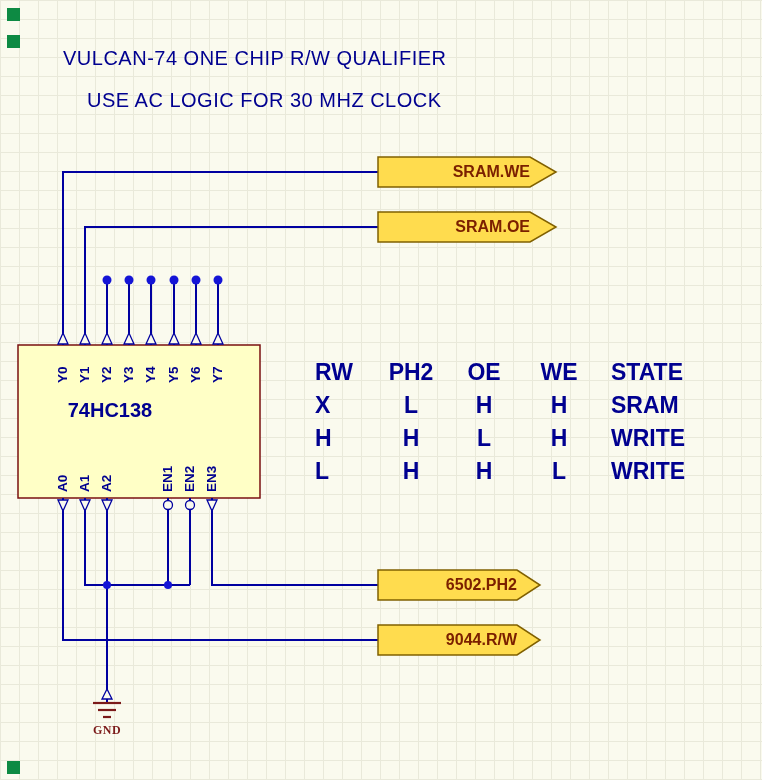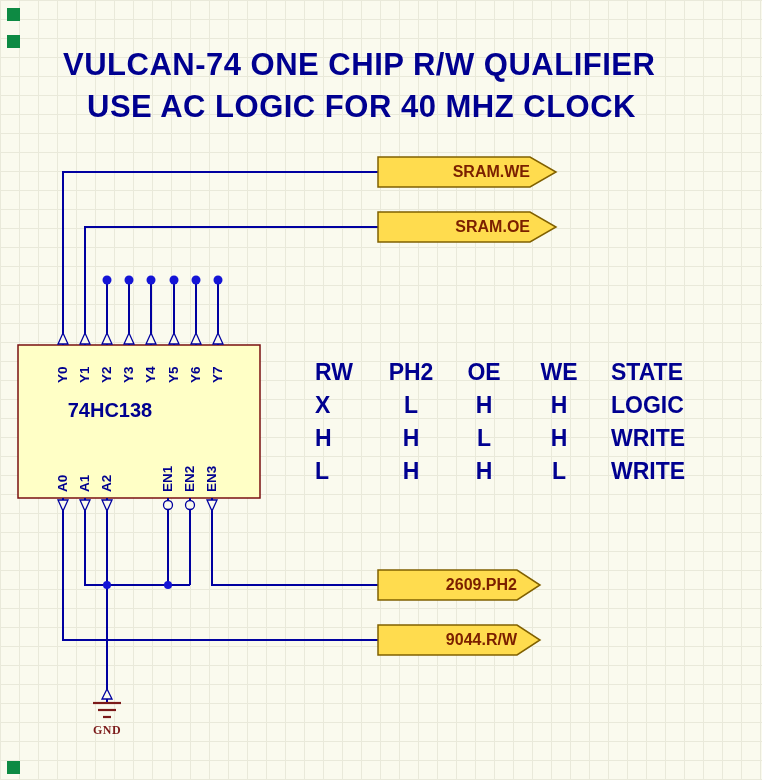--- a/index.html
+++ b/index.html
@@ -7,21 +7,21 @@
     position:relative; width:762px; height:780px; overflow:hidden;
     background-color:#FAFAEE;
     background-image:
       linear-gradient(to right, #E9E9DA 1px, transparent 1px),
       linear-gradient(to bottom, #E9E9DA 1px, transparent 1px);
     background-size:19px 19px;
     font-family:"Liberation Sans", sans-serif;
   }
   svg.schem { position:absolute; left:0; top:0; }
   .marker { position:absolute; width:13px; height:13px; background:#0D8A43; }
-  .title  { position:absolute; font-weight:bold; font-size:31px; color:#000090;
+  .title  { position:absolute; font-weight:normal; font-size:20px; color:#000090;
             letter-spacing:0.5px; white-space:nowrap; }
   .flag-label { position:absolute; font-weight:bold; font-size:16px; color:#7B2000;
             text-align:right; height:22px; line-height:22px; white-space:nowrap; }
   .tt { position:absolute; left:315px; top:356px; display:grid;
         grid-template-columns:60px 72px 74px 76px 130px;
         font-weight:bold; font-size:23px; color:#000090; line-height:33px; }
   .tt .c { text-align:center; }
   .tt .l { text-align:left; }
   .tt .s { padding-left:14px; }
   .vlabel { position:absolute; width:40px; height:16px; line-height:16px;
@@ -104,25 +104,25 @@
 
     <g fill="#FFDC4E" stroke="#806000" stroke-width="1.5">
       <polygon points="378,157 530,157 556,172 530,187 378,187"></polygon>
       <polygon points="378,212 530,212 556,227 530,242 378,242"></polygon>
       <polygon points="378,570 517,570 540,585 517,600 378,600"></polygon>
       <polygon points="378,625 517,625 540,640 517,655 378,655"></polygon>
     </g>
   </svg>
 
   <div class="title" style="left:63px;top:47px">VULCAN-74 ONE CHIP R/W QUALIFIER</div>
-  <div class="title" style="left:87px;top:89px">USE AC LOGIC FOR 40 MHZ CLOCK</div>
+  <div class="title" style="left:87px;top:89px">USE AC LOGIC FOR 30 MHZ CLOCK</div>
 
   <div class="flag-label" style="left:378px;top:161px;width:152px">SRAM.WE</div>
   <div class="flag-label" style="left:378px;top:216px;width:152px">SRAM.OE</div>
-  <div class="flag-label" style="left:378px;top:574px;width:139px">2609.PH2</div>
+  <div class="flag-label" style="left:378px;top:574px;width:139px">6502.PH2</div>
   <div class="flag-label" style="left:378px;top:629px;width:139px">9044.R/W</div>
 
   <div class="chip-name">74HC138</div>
 
   <div class="vlabel" style="left:71px;top:367px">Y0</div>
   <div class="vlabel" style="left:93px;top:367px">Y1</div>
   <div class="vlabel" style="left:115px;top:367px">Y2</div>
   <div class="vlabel" style="left:137px;top:367px">Y3</div>
   <div class="vlabel" style="left:159px;top:367px">Y4</div>
   <div class="vlabel" style="left:182px;top:367px">Y5</div>
@@ -140,21 +140,21 @@
     <div class="l">RW</div>
     <div class="c">PH2</div>
     <div class="c">OE</div>
     <div class="c">WE</div>
     <div class="l s">STATE</div>
 
     <div class="l">X</div>
     <div class="c">L</div>
     <div class="c">H</div>
     <div class="c">H</div>
-    <div class="l s">LOGIC</div>
+    <div class="l s">SRAM</div>
 
     <div class="l">H</div>
     <div class="c">H</div>
     <div class="c">L</div>
     <div class="c">H</div>
     <div class="l s">WRITE</div>
 
     <div class="l">L</div>
     <div class="c">H</div>
     <div class="c">H</div>

